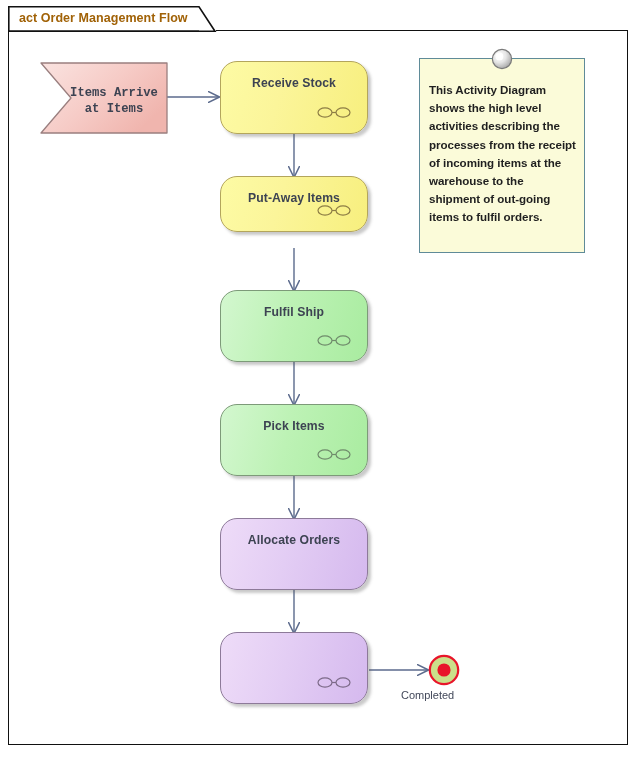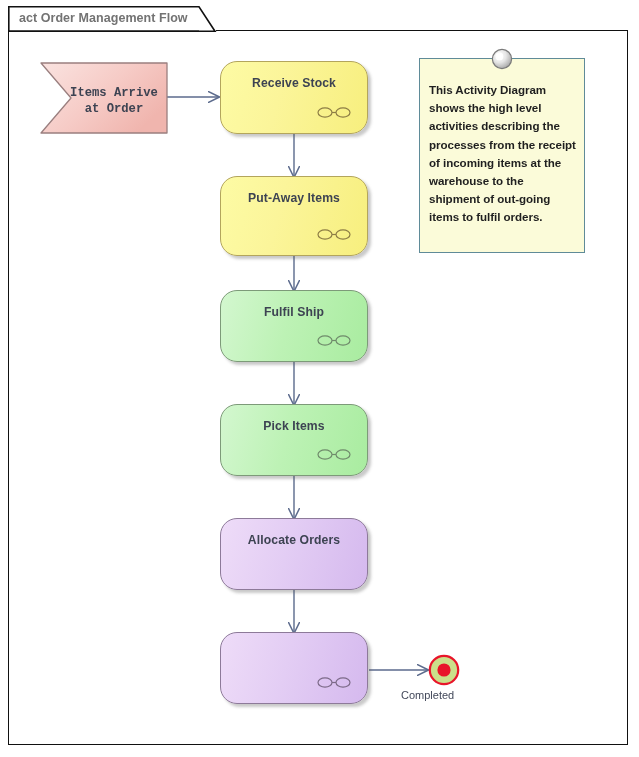--- a/index.html
+++ b/index.html
@@ -48,21 +48,21 @@
     left: 0;
     top: 0;
     overflow: visible;
   }
   .frame-tab-label {
     position: absolute;
     left: 11px;
     top: 5px;
     font-size: 12.5px;
     font-weight: bold;
-    color: #737373;
+    color: #a16207;
     white-space: nowrap;
     letter-spacing: 0.05px;
     z-index: 2;
   }
 
   
   #edges {
     position: absolute;
     left: 0;
     top: 0;
@@ -220,34 +220,34 @@
         <linearGradient id="signalGrad" x1="0" y1="0" x2="1" y2="0.6">
           <stop offset="0%" stop-color="#fae3e0"></stop>
           <stop offset="55%" stop-color="#f6cbc6"></stop>
           <stop offset="100%" stop-color="#f0b5ae"></stop>
         </linearGradient>
       </defs>
       <path d="M1,1 L127,1 L127,71 L1,71 L31,36 Z" fill="url(#signalGrad)" stroke="#9a7f7f" stroke-width="1.3" stroke-linejoin="round"></path>
     </svg>
     <div class="title">
       <span>Items Arrive</span><br>
-      <span>at Order</span>
+      <span>at Items</span>
     </div>
   </div>
 
   <div class="node action yellow" style="left:220px; top:61px; width:148px; height:73px;">
     <div class="title">Receive Stock</div>
     <svg class="sub-icon" viewBox="0 0 34 13">
       <ellipse cx="8" cy="6.5" rx="7" ry="4.6" fill="none" stroke="#8d7d45" stroke-width="1.2"></ellipse>
       <ellipse cx="26" cy="6.5" rx="7" ry="4.6" fill="none" stroke="#8d7d45" stroke-width="1.2"></ellipse>
       <line x1="15" y1="6.5" x2="19" y2="6.5" stroke="#8d7d45" stroke-width="1.2"></line>
     </svg>
   </div>
 
-  <div class="node action yellow" style="left:220px; top:176px; width:148px; height:80px;">
+  <div class="node action yellow" style="left:220px; top:176px; width:148px; height:56px;">
     <div class="title">Put-Away Items</div>
     <svg class="sub-icon" viewBox="0 0 34 13">
       <ellipse cx="8" cy="6.5" rx="7" ry="4.6" fill="none" stroke="#8d7d45" stroke-width="1.2"></ellipse>
       <ellipse cx="26" cy="6.5" rx="7" ry="4.6" fill="none" stroke="#8d7d45" stroke-width="1.2"></ellipse>
       <line x1="15" y1="6.5" x2="19" y2="6.5" stroke="#8d7d45" stroke-width="1.2"></line>
     </svg>
   </div>
 
   <div class="node action green" style="left:220px; top:290px; width:148px; height:72px;">
     <div class="title">Fulfil Ship</div>

